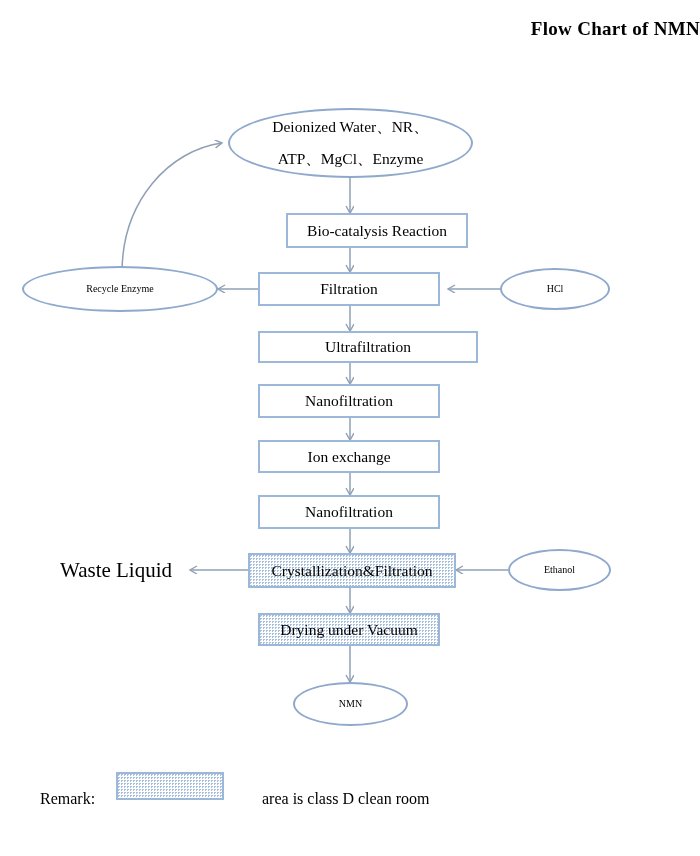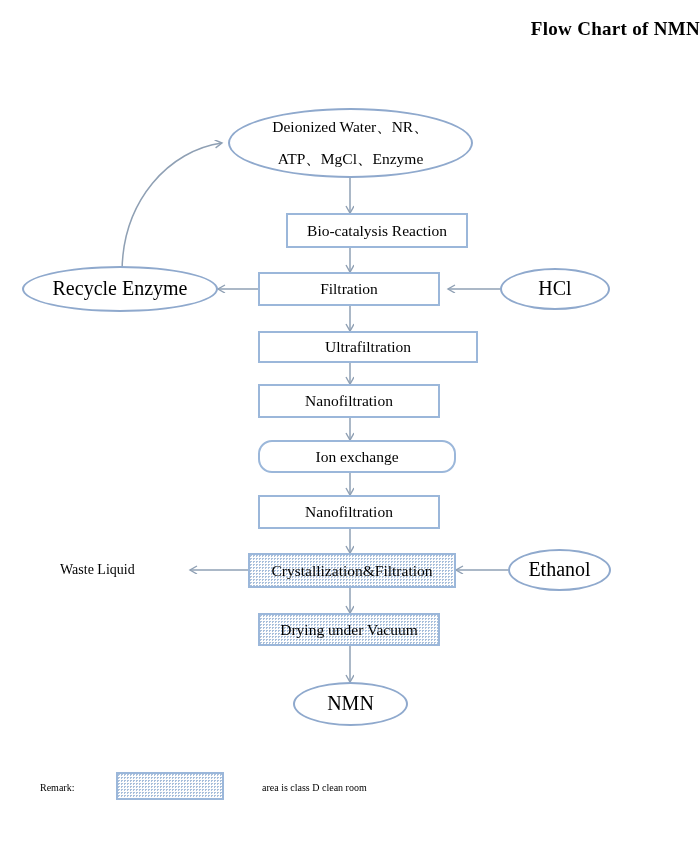--- a/index.html
+++ b/index.html
@@ -69,45 +69,45 @@
       radial-gradient(circle at 0.8px 0.8px, #a8bfdb 0.8px, rgba(0,0,0,0) 0.9px);
     background-size: 3px 3px;
     font-size: 15.5px;
   }
 
   
   .ellipse {
     border: 2px solid #8fa9cd;
     border-radius: 50%;
     background: #ffffff;
-    font-size: 20px;
+    font-size: 10px;
   }
   .ellipse-multiline {
     font-size: 15.5px;
     line-height: 1.45;
   }
 
   
   .plain-label {
-    font-size: 14px;
+    font-size: 21px;
     white-space: nowrap;
   }
 
   
   #legend {
     position: absolute;
     left: 40px;
     top: 772px;
     width: 620px;
     height: 34px;
   }
   #legend .legend-text {
     position: absolute;
-    top: 10px;
-    font-size: 10px;
+    top: 18px;
+    font-size: 16px;
     white-space: nowrap;
   }
   #legend-remark-label { left: 0px; }
   #legend-swatch {
     position: absolute;
     left: 76px;
     top: 0px;
     width: 108px;
     height: 28px;
     box-sizing: border-box;
@@ -175,21 +175,21 @@
   <div class="node ellipse" style="left:22px; top:266px; width:196px; height:46px;">Recycle Enzyme</div>
 
   <div class="node proc-box" style="left:258px; top:272px; width:182px; height:34px;">Filtration</div>
 
   <div class="node ellipse" style="left:500px; top:268px; width:110px; height:42px;">HCl</div>
 
   <div class="node proc-box" style="left:258px; top:331px; width:220px; height:32px;">Ultrafiltration</div>
 
   <div class="node proc-box" style="left:258px; top:384px; width:182px; height:34px;">Nanofiltration</div>
 
-  <div class="node proc-box" style="left:258px; top:440px; width:198px; height:33px;border-radius:14px;">Ion exchange</div>
+  <div class="node proc-box" style="left:258px; top:440px; width:182px; height:33px;">Ion exchange</div>
 
   <div class="node proc-box" style="left:258px; top:495px; width:182px; height:34px;">Nanofiltration</div>
 
   <div class="plain-label node" style="left:60px; top:558px; width:130px; height:24px; justify-content:flex-start;">Waste Liquid</div>
 
   <div class="node cleanroom" style="left:248px; top:553px; width:208px; height:35px;">Crystallization&amp;Filtration</div>
 
   <div class="node ellipse" style="left:508px; top:549px; width:103px; height:42px;">Ethanol</div>
 
   <div class="node cleanroom" style="left:258px; top:613px; width:182px; height:33px;">Drying under Vacuum</div>

